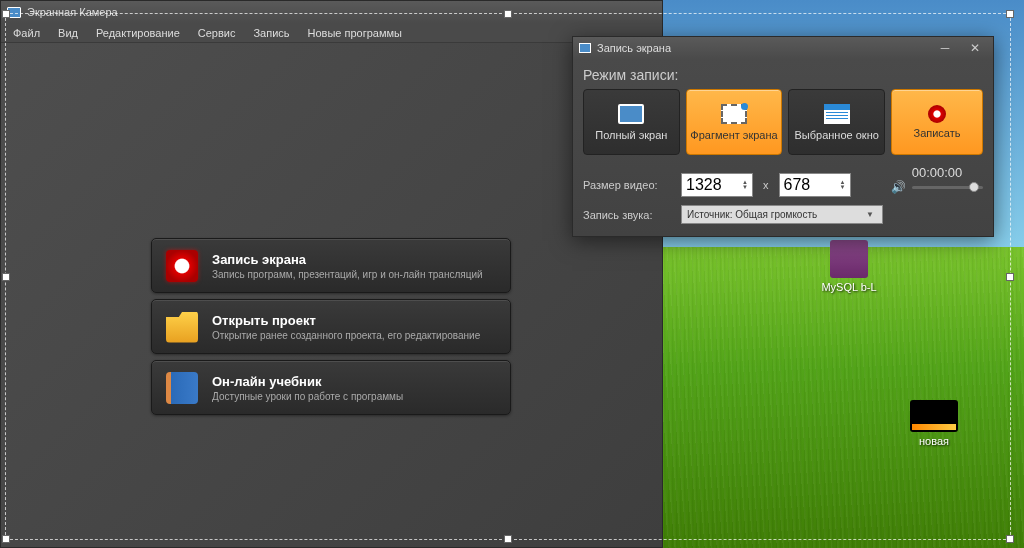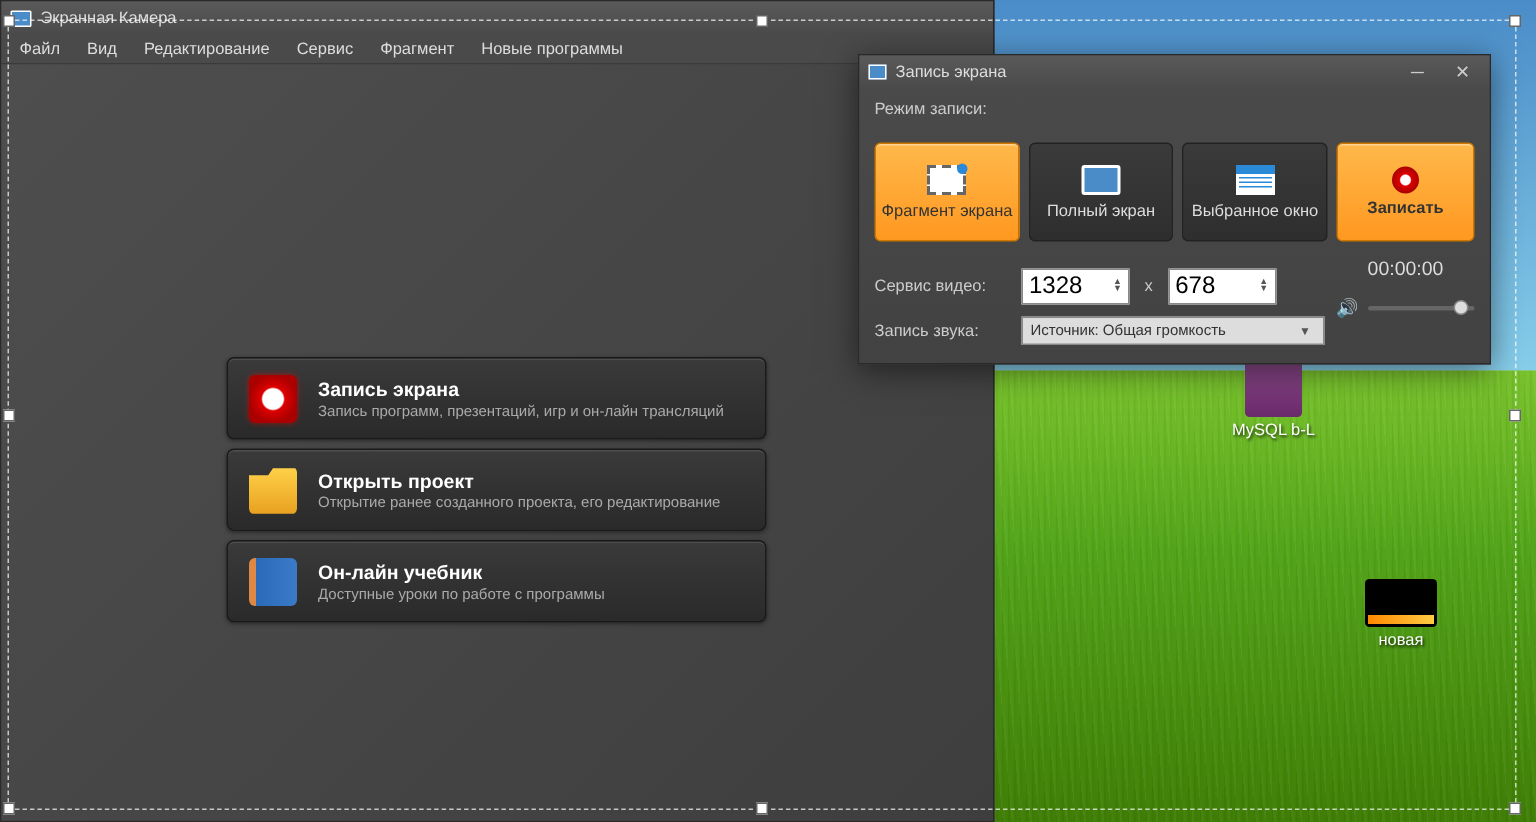--- a/index.html
+++ b/index.html
@@ -10,21 +10,21 @@
 .grass::before{content:'';position:absolute;inset:0;background:repeating-linear-gradient(90deg,rgba(0,0,0,0.05) 0px,transparent 2px,transparent 4px),repeating-linear-gradient(85deg,rgba(255,255,255,0.05) 0px,transparent 3px,transparent 6px)}
 .taskbar-icon{position:absolute;top:3px;left:50%;transform:translateX(-50%);width:28px;height:20px;background:#ddd;border:1px solid #999}
 .selection{position:absolute;top:13px;left:5px;right:13px;bottom:8px;border:1px dashed rgba(255,255,255,0.7)}
 .handle{position:absolute;width:8px;height:8px;background:#fff;border:1px solid #666}
 .h-tl{top:-4px;left:-4px}.h-tr{top:-4px;right:-4px}.h-bl{bottom:-4px;left:-4px}.h-br{bottom:-4px;right:-4px}
 .h-tm{top:-4px;left:50%;margin-left:-4px}.h-bm{bottom:-4px;left:50%;margin-left:-4px}
 .h-ml{top:50%;left:-4px;margin-top:-4px}.h-mr{top:50%;right:-4px;margin-top:-4px}
 .desktop-icon{position:absolute;width:60px;text-align:center;color:#fff;font-size:10px;text-shadow:1px 1px 2px rgba(0,0,0,0.8)}
 .desktop-icon .ico{width:38px;height:38px;margin:0 auto 3px;border-radius:3px}
 .di1{top:240px;right:145px}.di1 .ico{background:linear-gradient(#8b4a8b,#6b2a6b)}
-.di2{top:386px;right:60px}.di2 .ico{width:48px;height:32px;background:#000;position:relative}
+.di2{top:400px;right:60px}.di2 .ico{width:48px;height:32px;background:#000;position:relative}
 .di2 .ico::after{content:'';position:absolute;bottom:2px;left:2px;right:2px;height:6px;background:linear-gradient(90deg,#f80,#fc4)}
 .main-window{position:absolute;top:0;left:0;width:663px;height:548px;background:#4a4a4a;border:1px solid #2a2a2a;display:flex;flex-direction:column}
 .titlebar{height:22px;background:linear-gradient(#5a5a5a,#4a4a4a);display:flex;align-items:center;padding:0 6px;color:#ddd;gap:6px}
 .titlebar .icon{width:14px;height:11px;background:#4a8cc8;border:1px solid #fff;border-radius:1px}
 .menubar{height:20px;background:#4a4a4a;display:flex;align-items:center;padding:0 4px;gap:2px;color:#ddd;border-bottom:1px solid #3a3a3a}
 .menubar span{padding:2px 8px;cursor:pointer}
 .main-body{flex:1;background:linear-gradient(135deg,#4e4e4e,#3e3e3e);position:relative}
 .main-buttons{position:absolute;top:195px;left:150px;width:360px;display:flex;flex-direction:column;gap:6px}
 .action-btn{height:55px;background:linear-gradient(#3a3a3a,#2a2a2a);border:1px solid #1a1a1a;border-radius:5px;display:flex;align-items:center;padding:0 14px;gap:14px;cursor:pointer;box-shadow:inset 0 1px 0 rgba(255,255,255,0.1),0 1px 3px rgba(0,0,0,0.4)}
 .action-btn .aicon{width:32px;height:32px;flex-shrink:0;border-radius:4px}
@@ -33,31 +33,31 @@
 .ic-book{background:linear-gradient(90deg,#d84 0%,#d84 15%,#2a6ab8 15%,#3a7ac8 100%)}
 .action-btn .txt{color:#fff}
 .action-btn .title{font-size:13px;font-weight:bold;margin-bottom:2px}
 .action-btn .subtitle{font-size:10px;color:#aaa}
 .watermark{position:absolute;top:258px;left:50%;transform:translateX(-50%);font-size:22px;font-weight:bold;color:rgba(255,255,255,0.15);letter-spacing:2px;text-shadow:0 0 4px rgba(0,0,0,0.3)}
 .dialog{position:absolute;top:36px;left:572px;width:422px;background:#4a4a4a;border:1px solid #2a2a2a;box-shadow:0 4px 20px rgba(0,0,0,0.5)}
 .dlg-title{height:22px;background:linear-gradient(#5a5a5a,#4a4a4a);display:flex;align-items:center;padding:0 6px;color:#ddd;gap:6px}
 .dlg-title .spacer{flex:1}
 .dlg-title .wbtn{width:24px;height:16px;display:flex;align-items:center;justify-content:center;color:#ccc;cursor:pointer;font-size:12px}
 .dlg-body{padding:8px 10px 12px;background:linear-gradient(#4a4a4a,#424242)}
-.dlg-label{color:#ccc;font-size:11px;margin-bottom:16px}
+.dlg-label{color:#ccc;font-size:14px;margin-bottom:6px}
 .mode-row{display:flex;gap:6px;margin-bottom:10px}
 .mode-btn{flex:1;height:66px;background:linear-gradient(#3a3a3a,#2e2e2e);border:1px solid #222;border-radius:4px;display:flex;flex-direction:column;align-items:center;justify-content:center;gap:5px;cursor:pointer;color:#ddd;font-size:10px}
 .mode-btn.selected{background:linear-gradient(#ffb84a,#ff9820);border-color:#cc7700;color:#333;box-shadow:inset 0 1px 0 rgba(255,255,255,0.4)}
 .mode-btn .micon{width:26px;height:20px}
 .mi-mon{background:#4a8cc8;border:2px solid #fff;border-radius:2px}
 .mi-frag{background:#fff;border:2px dashed #666;position:relative}
 .mi-frag::after{content:'';position:absolute;top:-3px;right:-3px;width:7px;height:7px;background:#2a8ad8;border-radius:50%}
 .mi-win{background:#fff;border-top:6px solid #2a8ad8;position:relative}
 .mi-win::after{content:'';position:absolute;top:2px;left:2px;right:2px;height:1px;background:#2a8ad8;box-shadow:0 3px 0 #2a8ad8,0 6px 0 #2a8ad8}
-.record-btn{width:92px;height:66px;background:linear-gradient(#ffb84a,#ff9820);border:1px solid #cc7700;border-radius:4px;display:flex;flex-direction:column;align-items:center;justify-content:center;gap:4px;cursor:pointer;color:#333;font-size:12px;font-weight:bold;box-shadow:inset 0 1px 0 rgba(255,255,255,0.4)}
+.record-btn{width:92px;height:66px;background:linear-gradient(#ffb84a,#ff9820);border:1px solid #cc7700;border-radius:4px;display:flex;flex-direction:column;align-items:center;justify-content:center;gap:4px;cursor:pointer;color:#333;font-size:12px;font-weight:normal;box-shadow:inset 0 1px 0 rgba(255,255,255,0.4)}
 .record-btn .rdot{width:18px;height:18px;background:radial-gradient(circle,#fff 25%,#d00 32%,#a00 70%);border-radius:50%}
 .settings-row{display:flex;align-items:center;gap:8px;margin-top:8px;color:#ccc}
 .settings-row .sl{width:90px;font-size:11px}
 .spinner{background:#fff;color:#000;border:1px solid #888;padding:2px 4px;position:relative;display:flex;align-items:center}
 .spinner input{border:0;width:40px;outline:0;font-size:16px}
 .spinner .arrows{display:flex;flex-direction:column;margin-left:auto;font-size:6px;line-height:5px;color:#555}
 .x-sep{color:#ccc;margin:0 2px}
 .timer-col{width:92px;text-align:center;color:#ddd;font-size:13px}
 .combo{flex:1;background:#ddd;color:#333;border:1px solid #888;padding:3px 5px;display:flex;align-items:center;cursor:pointer}
 .combo .cv{flex:1;font-size:10px;white-space:nowrap;overflow:hidden}
@@ -89,21 +89,21 @@
 <div class="main-window">
   <div class="titlebar">
     <div class="icon"></div>
     <span>Экранная Камера</span>
   </div>
   <div class="menubar">
     <span>Файл</span>
     <span>Вид</span>
     <span>Редактирование</span>
     <span>Сервис</span>
-    <span>Фрагмент</span>
+    <span>Запись</span>
     <span>Новые программы</span>
   </div>
   <div class="main-body">
     <div class="watermark">WMZO.RU</div>
     <div class="main-buttons">
       <div class="action-btn">
         <div class="aicon ic-rec"></div>
         <div class="txt">
           <div class="title">Запись экрана</div>
           <div class="subtitle">Запись программ, презентаций, игр и он-лайн трансляций</div>
@@ -131,60 +131,60 @@
   <div class="dlg-title">
     <div class="icon" style="width:12px;height:10px;background:#4a8cc8;border:1px solid #fff"></div>
     <span>Запись экрана</span>
     <div class="spacer"></div>
     <div class="wbtn">─</div>
     <div class="wbtn">✕</div>
   </div>
   <div class="dlg-body">
     <div class="dlg-label">Режим записи:</div>
     <div class="mode-row">
+      <div class="mode-btn">
+        <div class="micon mi-mon"></div>
+        <span>Полный экран</span>
+      </div>
       <div class="mode-btn selected">
         <div class="micon mi-frag"></div>
         <span>Фрагмент экрана</span>
-      </div>
-      <div class="mode-btn">
-        <div class="micon mi-mon"></div>
-        <span>Полный экран</span>
       </div>
       <div class="mode-btn">
         <div class="micon mi-win"></div>
         <span>Выбранное окно</span>
       </div>
       <div class="record-btn">
         <div class="rdot"></div>
         <span>Записать</span>
       </div>
     </div>
     <div class="bottom-section">
       <div class="left-settings">
         <div class="settings-row">
-          <div class="sl">Сервис видео:</div>
+          <div class="sl">Размер видео:</div>
           <div class="spinner" style="width:72px">
             <input value="1328" style="">
             <div class="arrows">▲<br>▼</div>
           </div>
           <span class="x-sep">x</span>
           <div class="spinner" style="width:72px">
             <input value="678" style="">
             <div class="arrows">▲<br>▼</div>
           </div>
         </div>
         <div class="settings-row">
           <div class="sl">Запись звука:</div>
           <div class="combo">
             <div class="cv">Источник: Общая громкость</div>
             <div class="ca">▼</div>
           </div>
         </div>
       </div>
-      <div style="display:flex;flex-direction:column;gap:12px;align-items:center">
+      <div style="display:flex;flex-direction:column;gap:0;align-items:center">
         <div class="timer-col">00:00:00</div>
         <div class="vol-row">
           <span class="vol-icon">🔊</span>
           <div class="vol-slider">
             <div class="thumb"></div>
           </div>
         </div>
       </div>
     </div>
   </div>

